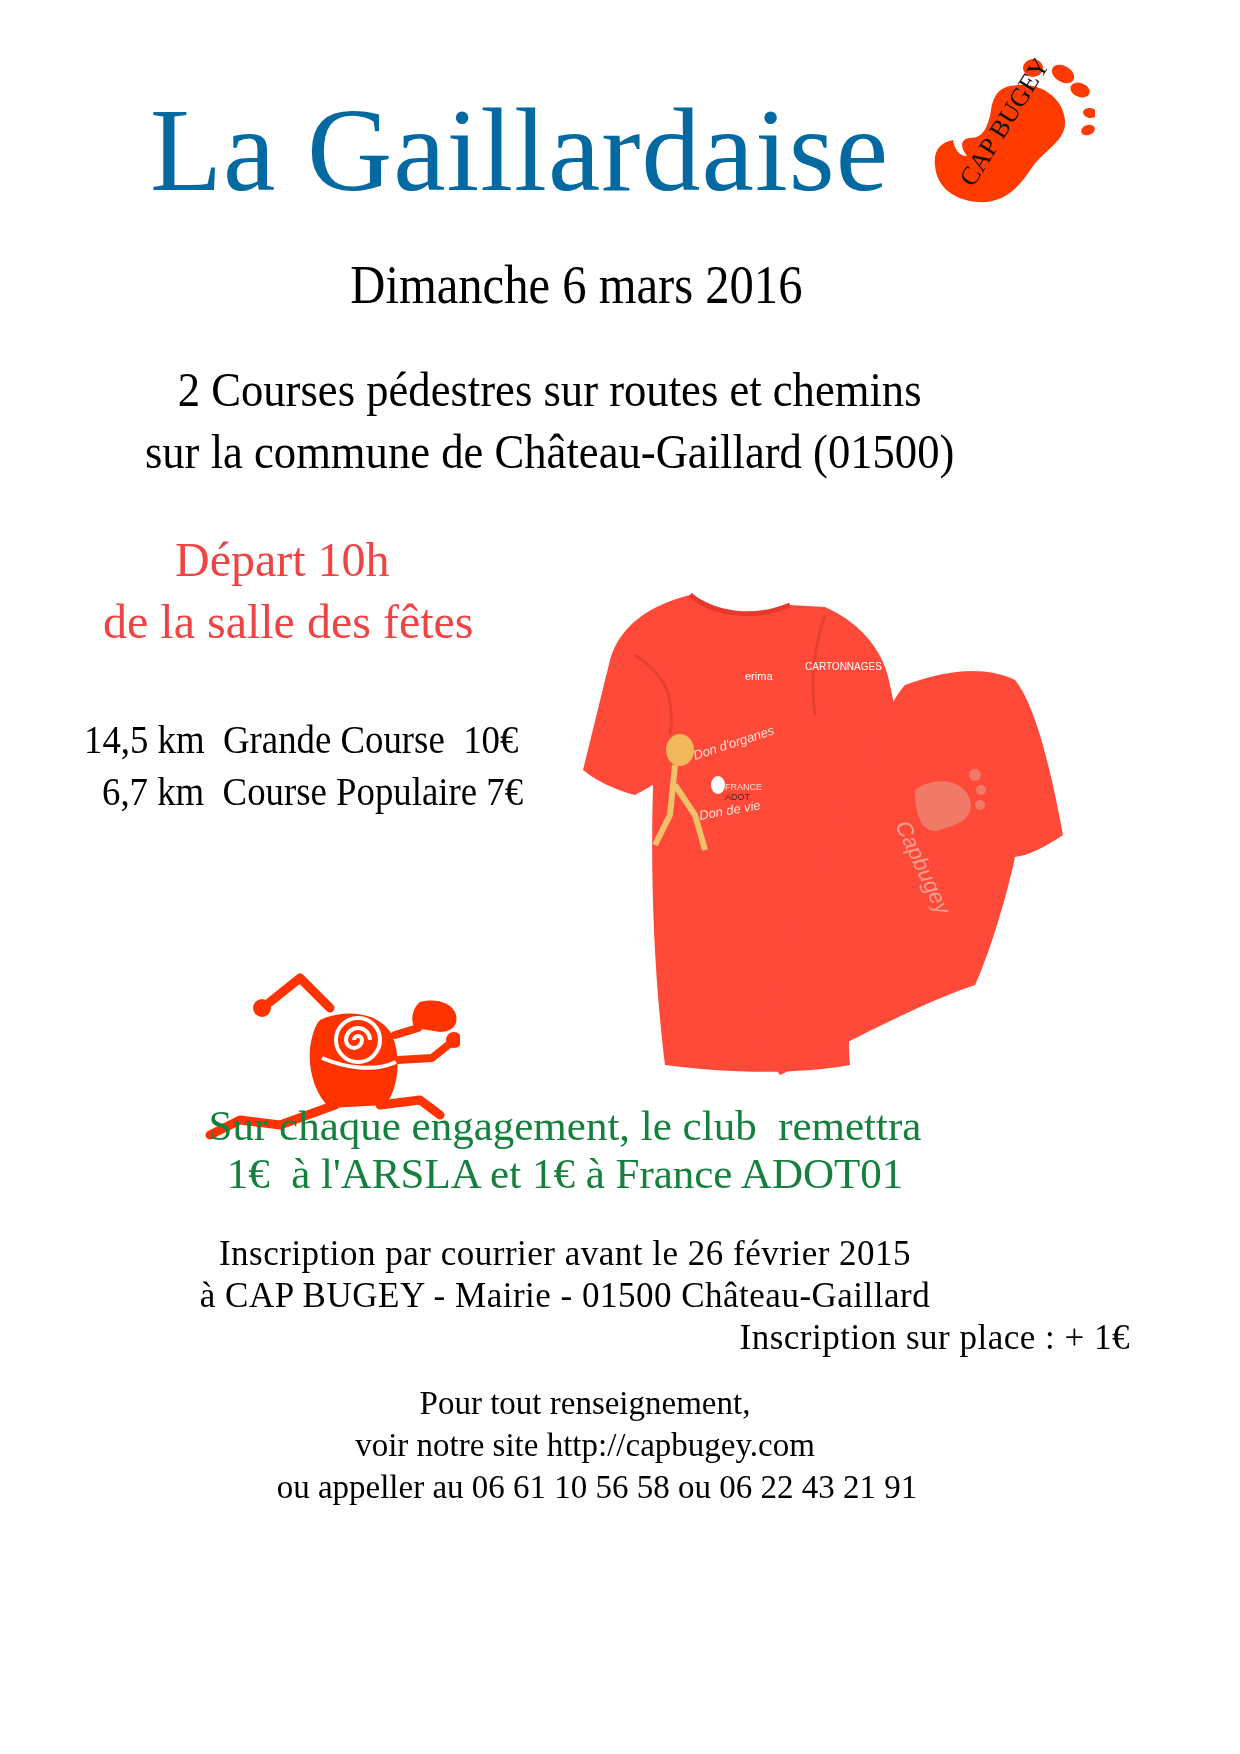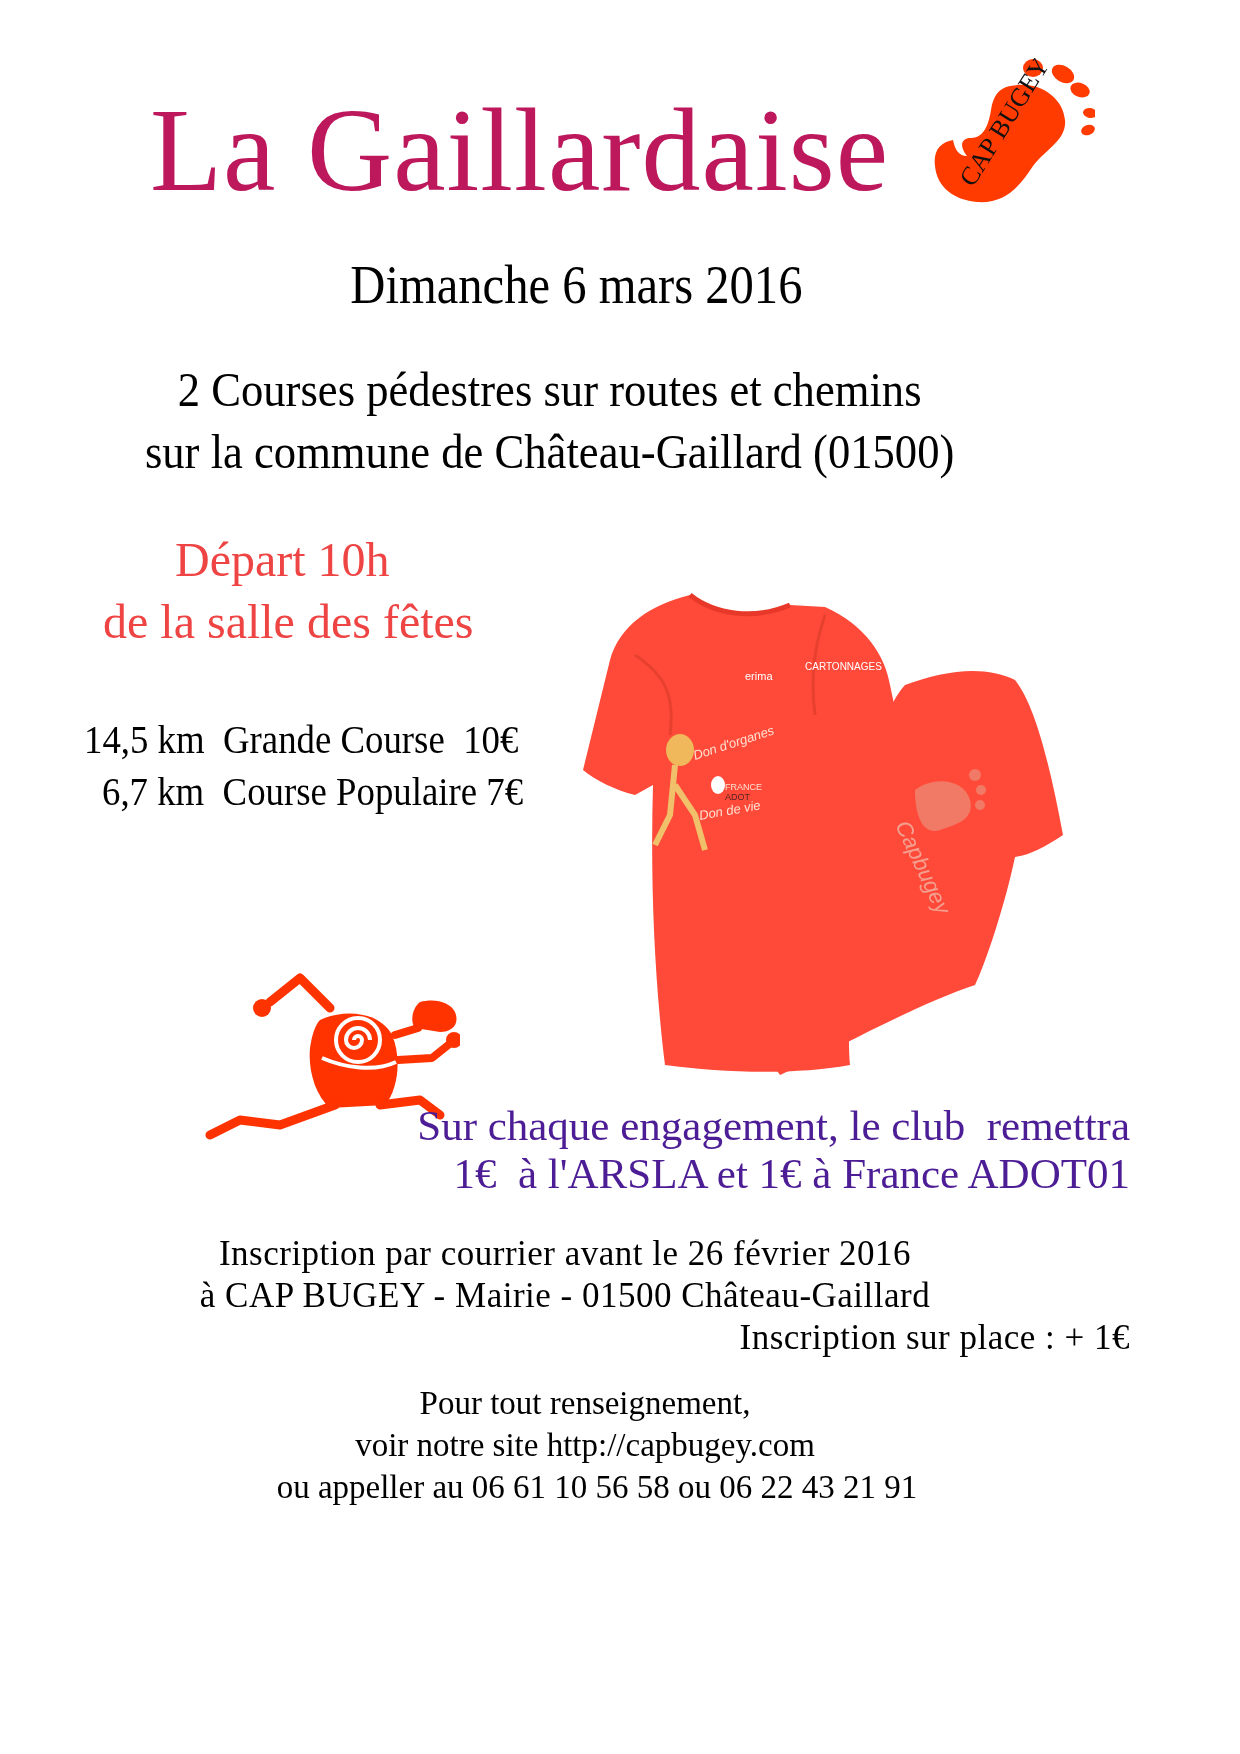--- a/index.html
+++ b/index.html
@@ -1,30 +1,30 @@
 <!DOCTYPE html>
 <html><head>
 <meta charset="utf-8">
 <style>
   html, body { margin:0; padding:0; background:#ffffff; }
   body { width:1240px; height:1754px; position:relative; overflow:hidden;
          font-family:"Liberation Serif", "DejaVu Serif", serif; color:#000; }
   .abs { position:absolute; }
-  .title { left:150px; top:92px; font-size:118px; color:#be185d; letter-spacing:1px; white-space:nowrap; line-height:1; }
+  .title { left:150px; top:92px; font-size:118px; color:#0369a1; letter-spacing:1px; white-space:nowrap; line-height:1; }
   .date { left:0; width:1140px; text-align:center; top:258px; font-size:54px; white-space:nowrap; line-height:1; transform:scaleX(0.9); transform-origin:634px 0; }
   .sub { left:0; width:1100px; text-align:center; font-size:48px; white-space:nowrap; line-height:1; transform:scaleX(0.93); }
   .sub1 { top:366px; transform-origin:545px 0; }
   .sub2 { top:428px; transform-origin:545px 0; }
   .depart { color:#ef4444; font-size:48px; white-space:nowrap; line-height:1; }
   .dep1 { left:175px; top:536px; }
   .dep2 { left:95px; top:598px;margin-left:8px; }
   .race { font-size:40px; white-space:nowrap; line-height:1; transform:scaleX(0.92); transform-origin:0 0; white-space:pre; }
   .race1 { left:84px; top:720px; }
   .race2 { left:102px; top:772px; }
-  .don { left:0; width:1130px; text-align:right; color:#4c1d95; font-size:43px; white-space:pre; line-height:1; }
+  .don { left:0; width:1130px; text-align:center; color:#15803d; font-size:43px; white-space:pre; line-height:1; }
   .don1 { top:1104px; }
   .don2 { top:1152px; }
   .insc { left:0; width:1130px; text-align:center; font-size:35px; white-space:nowrap; line-height:1; letter-spacing:0.5px; }
   .insc1 { top:1236px; }
   .insc2 { top:1278px; }
   .insc3 { top:1320px;text-align:right; }
   .info { left:0; width:1130px; text-align:center; font-size:33px; white-space:nowrap; line-height:1;margin-left:20px; }
   .info1 { top:1387px; }
   .info2 { top:1429px; }
   .info3 { top:1471px;padding-left:12px; }
@@ -107,19 +107,19 @@
   <path d="M340 205 C 360 190, 390 195, 395 215 C 400 235, 380 240, 365 245 C 350 250, 340 235, 340 205 Z" fill="#f07a66"></path>
   <circle cx="400" cy="190" r="6" fill="#f07a66"></circle>
   <circle cx="406" cy="205" r="5" fill="#f07a66"></circle>
   <circle cx="405" cy="220" r="5" fill="#f07a66"></circle>
   <text class="shirt-text" x="320" y="240" font-size="22" fill="#f4a090" font-style="italic" transform="rotate(65 320 240)">Capbugey</text>
 </svg>
 
 <div class="abs don don1">Sur chaque engagement, le club  remettra</div>
 <div class="abs don don2">1€  à l'ARSLA et 1€ à France ADOT01</div>
 
-<div class="abs insc insc1">Inscription par courrier avant le 26 février 2016</div>
+<div class="abs insc insc1">Inscription par courrier avant le 26 février 2015</div>
 <div class="abs insc insc2">à CAP BUGEY - Mairie - 01500 Château-Gaillard</div>
 <div class="abs insc insc3">Inscription sur place : + 1€</div>
 
 <div class="abs info info1">Pour tout renseignement,</div>
 <div class="abs info info2">voir notre site http://capbugey.com</div>
 <div class="abs info info3">ou appeller au 06 61 10 56 58 ou 06 22 43 21 91</div>
 
 </body></html>

